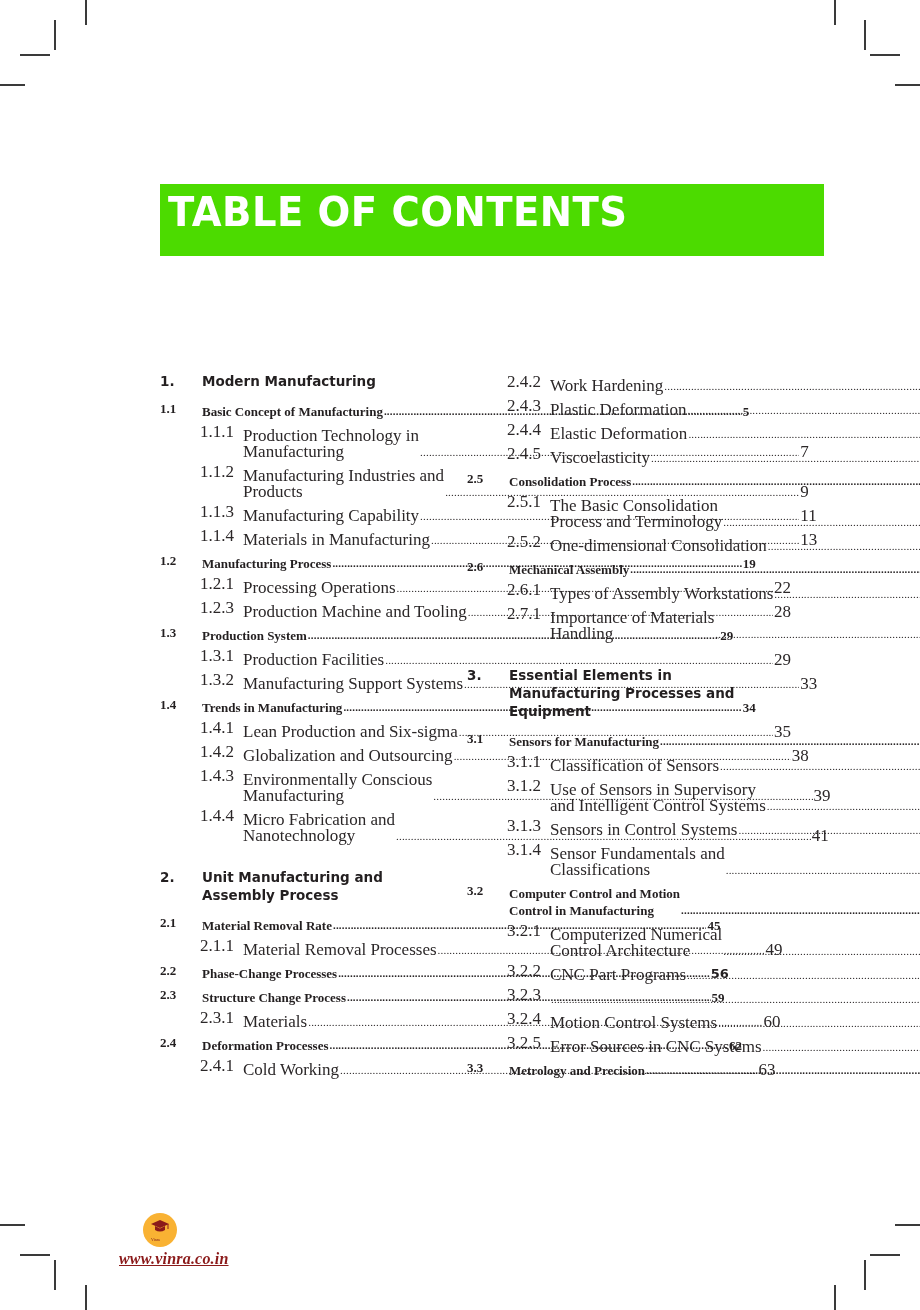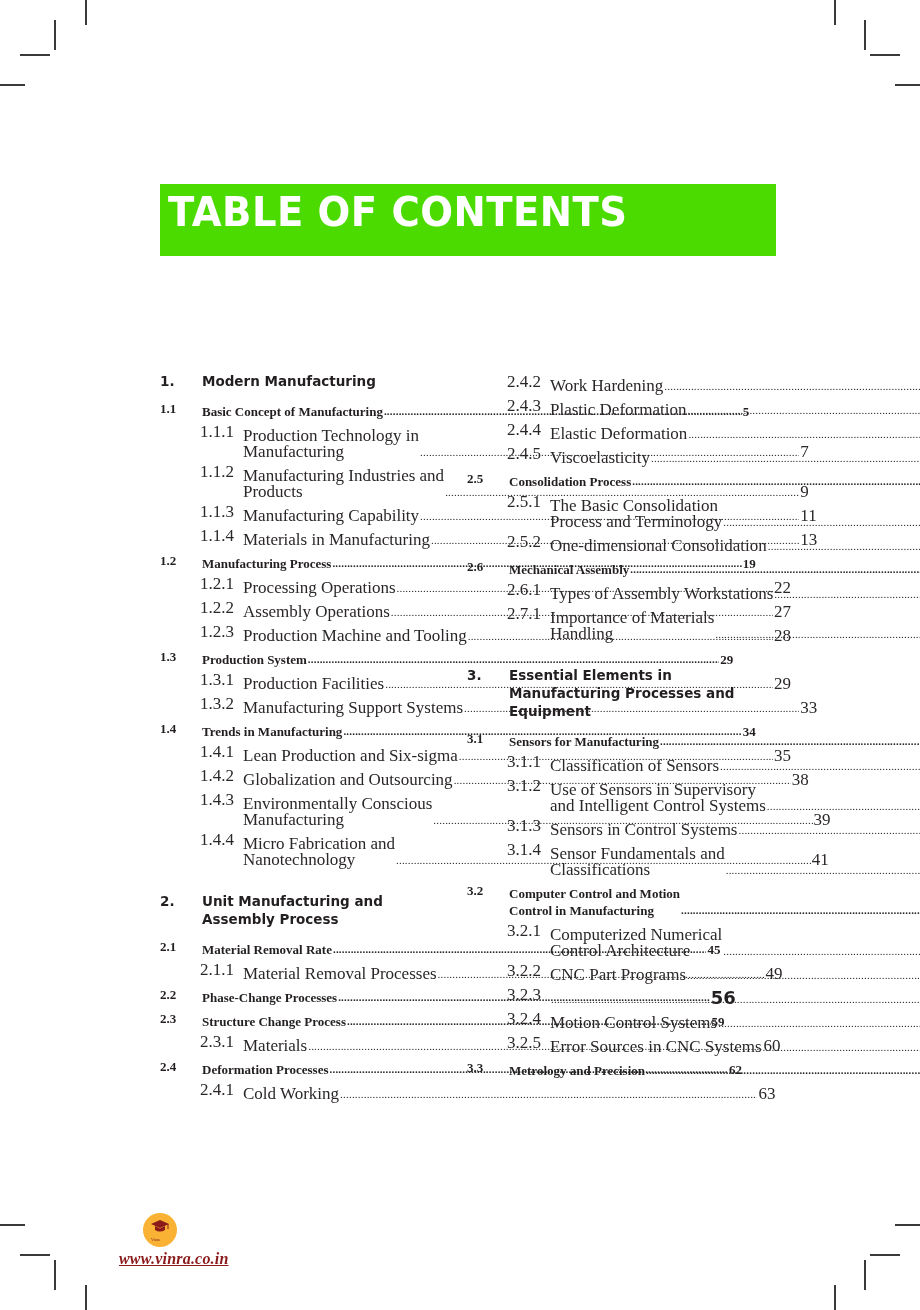--- a/index.html
+++ b/index.html
@@ -7,21 +7,21 @@
       width: 920px; height: 1310px; position: relative; overflow: hidden;
       background: #ffffff;
       font-family: "Liberation Serif", "DejaVu Serif", serif;
       color: #231f20;
     }
     .crop { position: absolute; background: #3a3a3a; }
     .crop.v { width: 1.5px; height: 25px; }
     .crop.h { height: 1.5px; width: 25px; }
 
     .title-bar {
-      position: absolute; left: 160px; top: 184px; width: 616px; height: 72px;
+      position: absolute; left: 160px; top: 184px; width: 664px; height: 72px;
       background: #4cdb00;
     }
     .title-text {
       position: absolute; left: 8px; top: 4px;
       font-family: "DejaVu Sans", sans-serif; font-weight: bold;
       font-size: 41px; letter-spacing: 0.5px; color: #ffffff;
       transform: scaleX(0.94); transform-origin: left top;
       white-space: nowrap;
     }
 
@@ -55,21 +55,21 @@
       font-weight: bold; font-size: 13px; line-height: 17px; padding: 3px 0 4px 0;
     }
     .entry.section .body { margin-left: 42px; }
 
     .entry.sub {
       font-size: 17px; line-height: 16px; padding: 4px 0 4px 0; color: #2b2728;
     }
     .entry.sub .num { left: 40px; }
     .entry.sub .body { margin-left: 83px; }
 
-    .entry.big-page .page { font-family: "DejaVu Sans", sans-serif; font-size: 18px; }
+    .entry.big-page .page { font-family: "DejaVu Sans", sans-serif; font-size: 13px; }
 
     .logo {
       position: absolute; left: 143px; top: 1213px; width: 34px; height: 34px;
       border-radius: 50%; background: #f9b233;
     }
     .logo svg { position: absolute; left: 7px; top: 6px; }
     .logo-caption {
       position: absolute; left: 151px; top: 1237px; font-size: 4px; color: #7a1a1a;
     }
     .site-url {
@@ -159,28 +159,20 @@
         <span class="dots"></span>
         <span class="page">19</span>
       </div>
     </div>
     <div class="entry sub">
       <span class="num">1.2.1</span>
       <div class="body">
         <span class="label">Processing Operations</span>
         <span class="dots"></span>
         <span class="page">22</span>
-      </div>
-    </div>
-    <div class="entry sub">
-      <span class="num">1.2.2</span>
-      <div class="body">
-        <span class="label">Assembly Operations</span>
-        <span class="dots"></span>
-        <span class="page">27</span>
       </div>
     </div>
     <div class="entry sub">
       <span class="num">1.2.3</span>
       <div class="body">
         <span class="label">Production Machine and Tooling</span>
         <span class="dots"></span>
         <span class="page">28</span>
       </div>
     </div>

